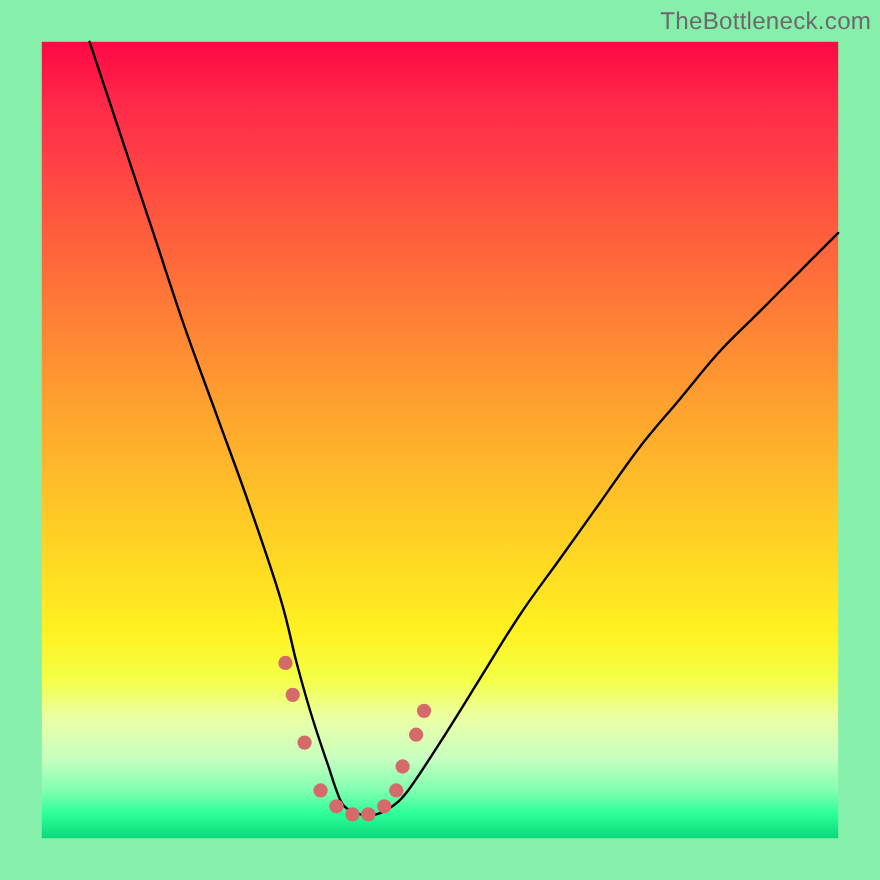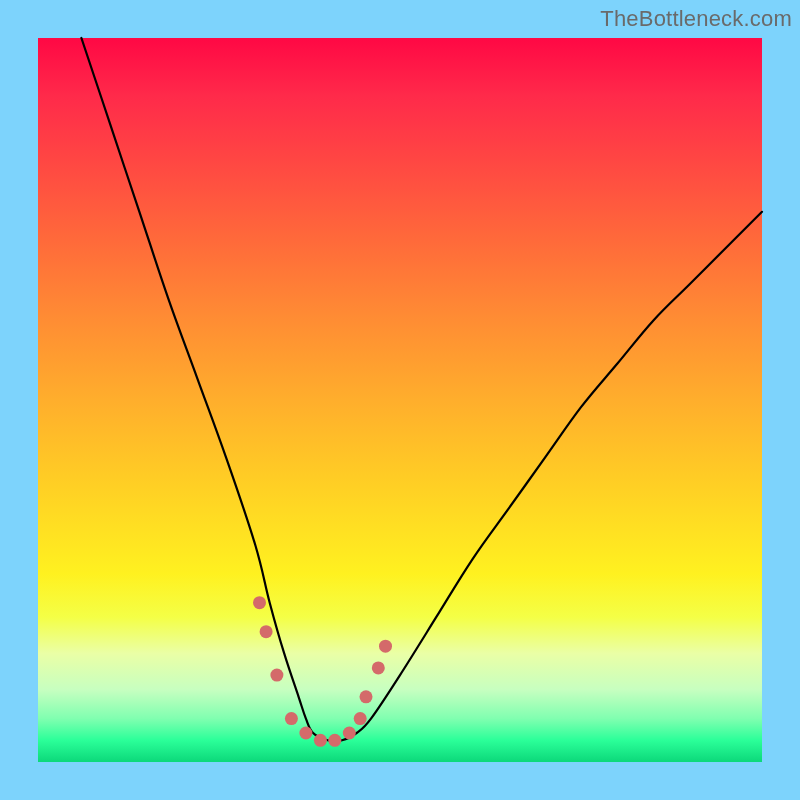--- a/index.html
+++ b/index.html
@@ -8,21 +8,21 @@
     width: 800px;
     height: 800px;
     background: #000;
     overflow: hidden;
     font-family: Arial, Helvetica, sans-serif;
   }
   .frame {
     position: relative;
     width: 800px;
     height: 800px;
-    background: #7dd3fc;
+    background: #86efac;
   }
   .plot-area {
     position: absolute;
     left: 38px;
     top: 38px;
     width: 724px;
     height: 724px;
     
     background: linear-gradient(
       to bottom,

